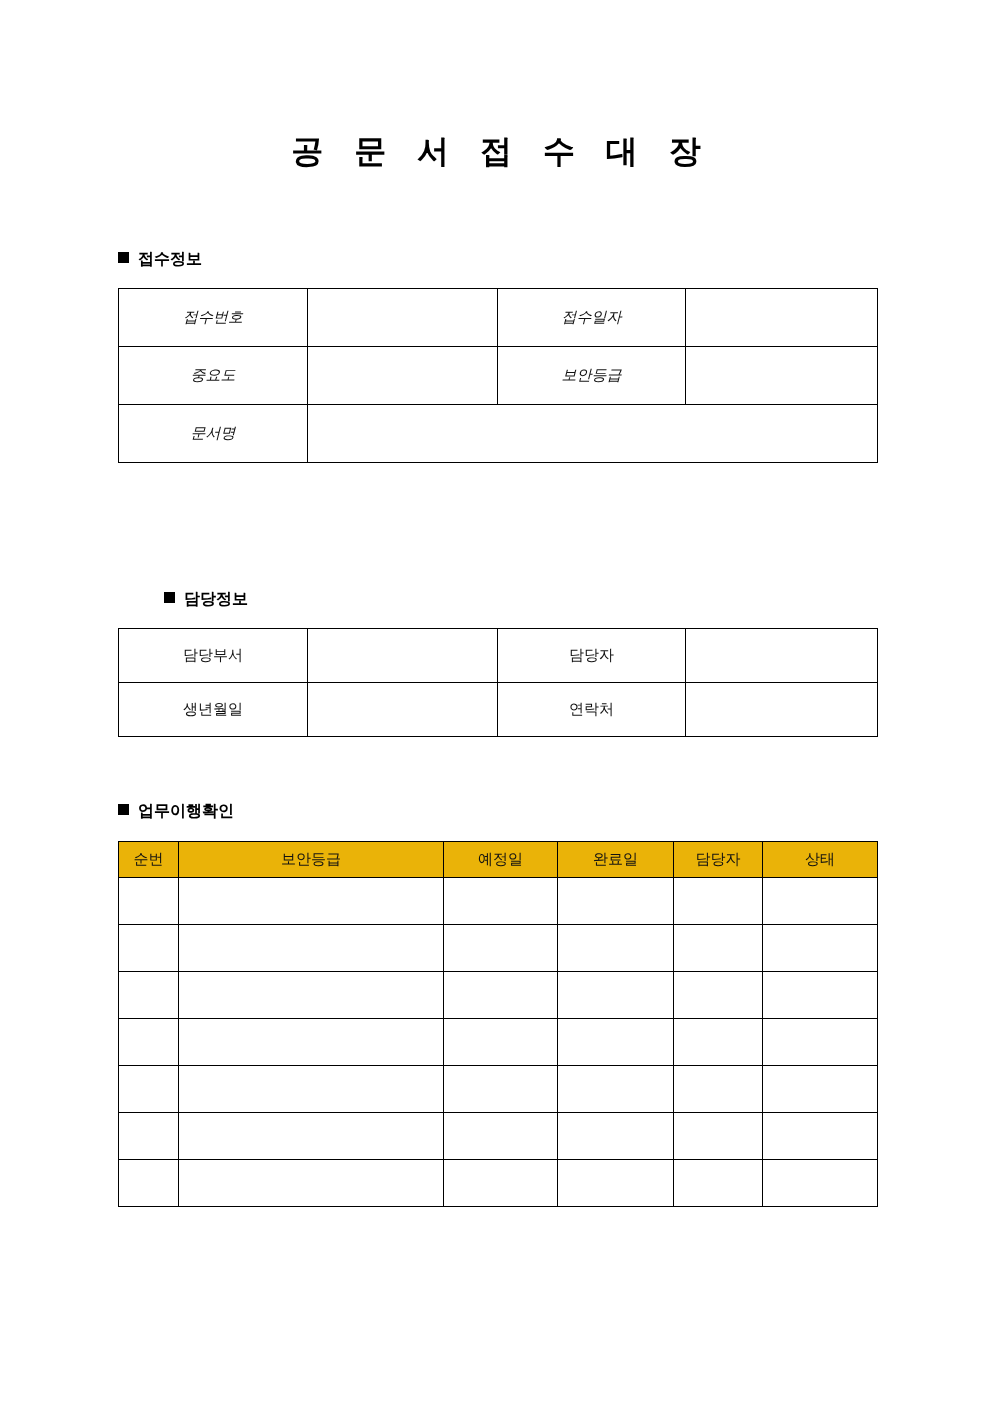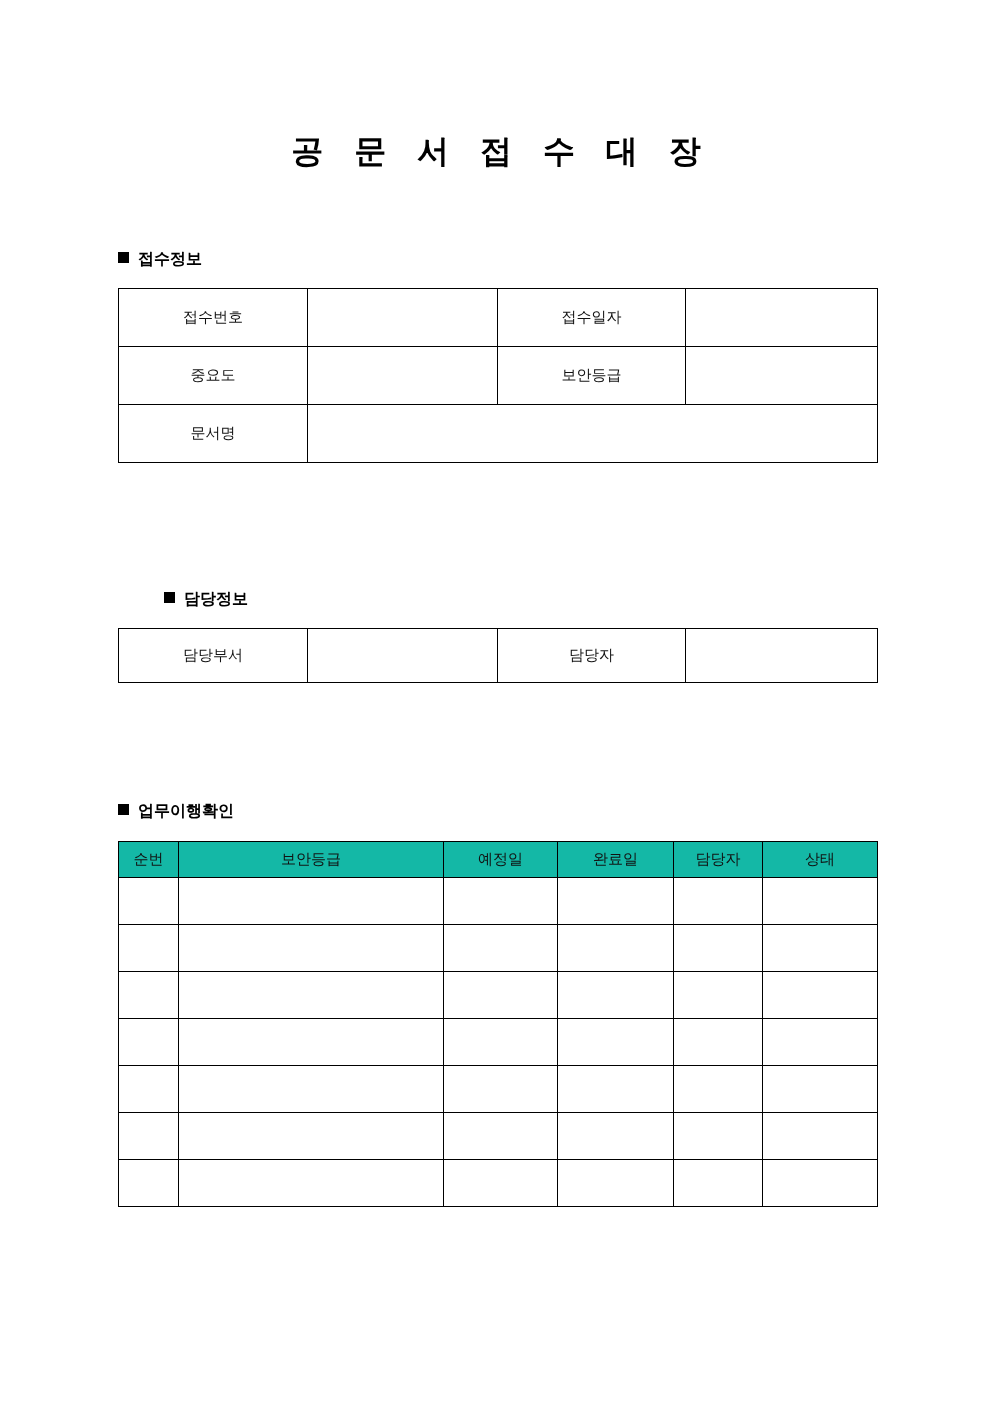--- a/index.html
+++ b/index.html
@@ -85,21 +85,21 @@
   }
   td.val {
     background: #ffffff;
   }
 
   
   #table-receipt {
     top: 288px;
     width: 759px;
   }
-  #table-receipt tr { height: 58px; }
+  #table-receipt tr { height: 58px; font-style: italic; }
   #table-receipt col.c1 { width: 189px; }
   #table-receipt col.c2 { width: 190px; }
   #table-receipt col.c3 { width: 188px; }
   #table-receipt col.c4 { width: 192px; }
 
   
   #table-owner {
     top: 628px;
     width: 759px;
   }
@@ -116,21 +116,21 @@
   }
   #table-tasks col.k1 { width: 60px;  }
   #table-tasks col.k2 { width: 265px; }
   #table-tasks col.k3 { width: 114px; }
   #table-tasks col.k4 { width: 116px; }
   #table-tasks col.k5 { width: 89px;  }
   #table-tasks col.k6 { width: 115px; }
   #table-tasks thead tr { height: 36px; }
   #table-tasks tbody tr { height: 47px; }
   #table-tasks thead th {
-    background: #14b8a6;
+    background: #eab308;
     font-weight: normal;
     font-size: 15px;
   }
   #table-tasks tbody td {
     background: #ffffff;
   }
 </style>
 </head>
 <body>
 
@@ -178,20 +178,26 @@
       <col class="c1">
         <col class="c2">
         <col class="c3">
         <col class="c4">
     </colgroup>
     <tbody>
       <tr>
         <td class="lbl">담당부서</td>
         <td class="val"></td>
         <td class="lbl">담당자</td>
+        <td class="val"></td>
+      </tr>
+      <tr>
+        <td class="lbl">생년월일</td>
+        <td class="val"></td>
+        <td class="lbl">연락처</td>
         <td class="val"></td>
       </tr>
     </tbody>
   </table>
 
   <div class="section-head sec3">
     <span class="bullet"></span><span>업무이행확인</span>
   </div>
 
   <table class="form-table" id="table-tasks">

